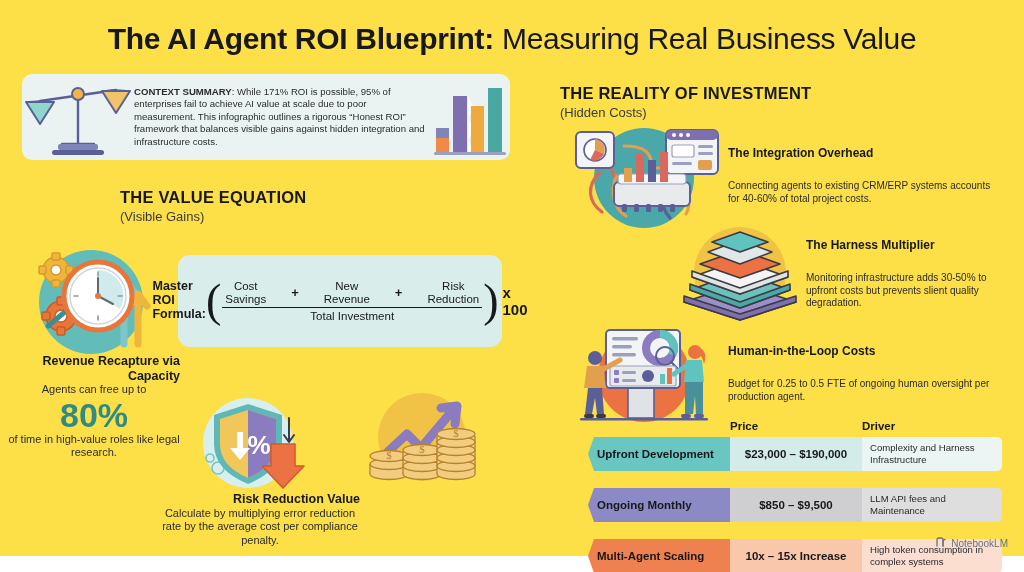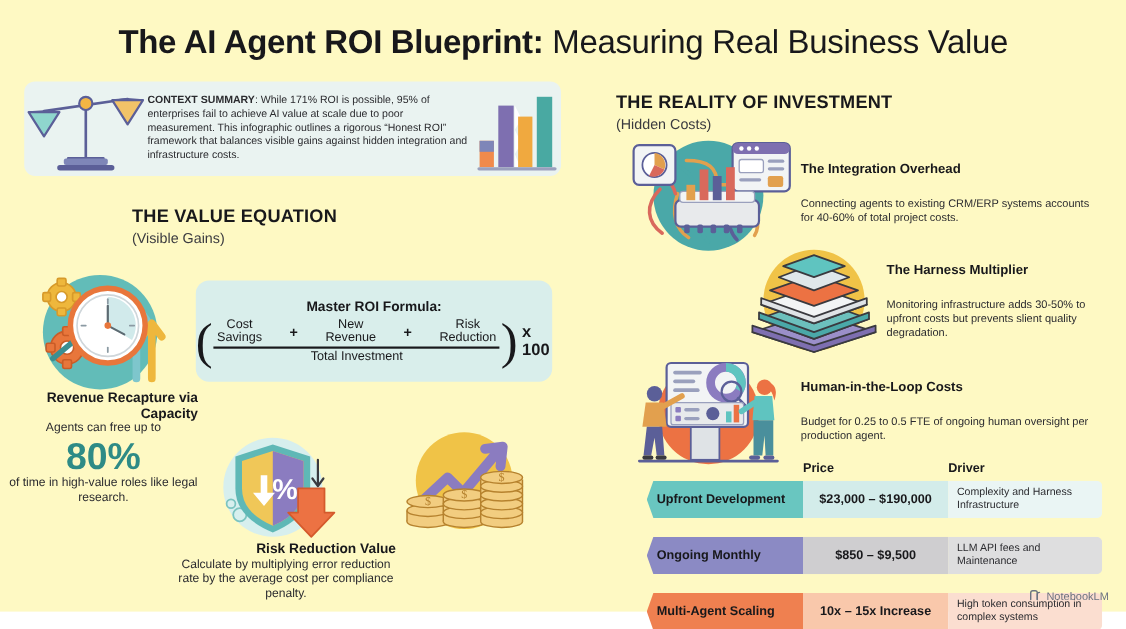--- a/index.html
+++ b/index.html
@@ -2,21 +2,21 @@
 <html><head>
 <meta charset="utf-8">
 <style>
   * { box-sizing: border-box; margin: 0; padding: 0; }
   html, body {
     width: 1024px; height: 572px;
     background: #ffffff;
     font-family: "Liberation Sans", sans-serif;
     overflow: hidden;
   }
-  .page { position: relative; width: 1024px; height: 556px; background: #fef9c3; }
+  .page { position: relative; width: 1024px; height: 556px; background: #fde047; }
 
   
   .title-wrap {
     position: absolute; top: 22px; left: 0; width: 1024px;
     text-align: center;
   }
   .title { font-size: 30px; letter-spacing: -0.3px; color: #18181b; white-space: nowrap; }
   .title .t-bold { font-weight: 700; }
   .title .t-reg { font-weight: 400; }
 
@@ -38,21 +38,21 @@
   .sec-head { position: absolute; text-align: left; }
   .sec-head .h1 { font-size: 16.5px; font-weight: 700; color: #18181b; letter-spacing: 0.2px; }
   .sec-head .h2 { font-size: 13px; font-weight: 400; color: #3a3a3f; margin-top: 2px; }
   #value-eq-head { left: 120px; top: 188px; width: 290px; }
   #reality-head { left: 560px; top: 84px; width: 420px; }
 
   
   .formula-card {
     position: absolute; left: 178px; top: 255px; width: 324px; height: 92px;
     background: #d9eeeb; border-radius: 12px;
-    display: flex; flex-direction: column; align-items: center; justify-content: center;
+    display: flex; flex-direction: row; align-items: center; justify-content: center;
   }
   .formula-title { font-size: 12.5px; font-weight: 700; color: #18181b; margin-bottom: 3px; }
   .formula-row { display: flex; align-items: center; justify-content: center; }
   .paren { font-size: 46px; font-weight: 300; color: #18181b; line-height: 0.85;
            font-family: "Liberation Serif", serif; }
   .frac { display: flex; flex-direction: column; align-items: center; margin: 0 1px; }
   .frac-num { display: flex; align-items: center; gap: 20px; }
   .term { font-size: 11.5px; line-height: 12.5px; color: #18181b; text-align: center; padding: 0 3px; }
   .plus { font-size: 13px; font-weight: 700; color: #18181b; padding: 0 2px; }
   .frac-bar { height: 1.6px; background: #18181b; width: 100%; margin: 1.5px 0; }

